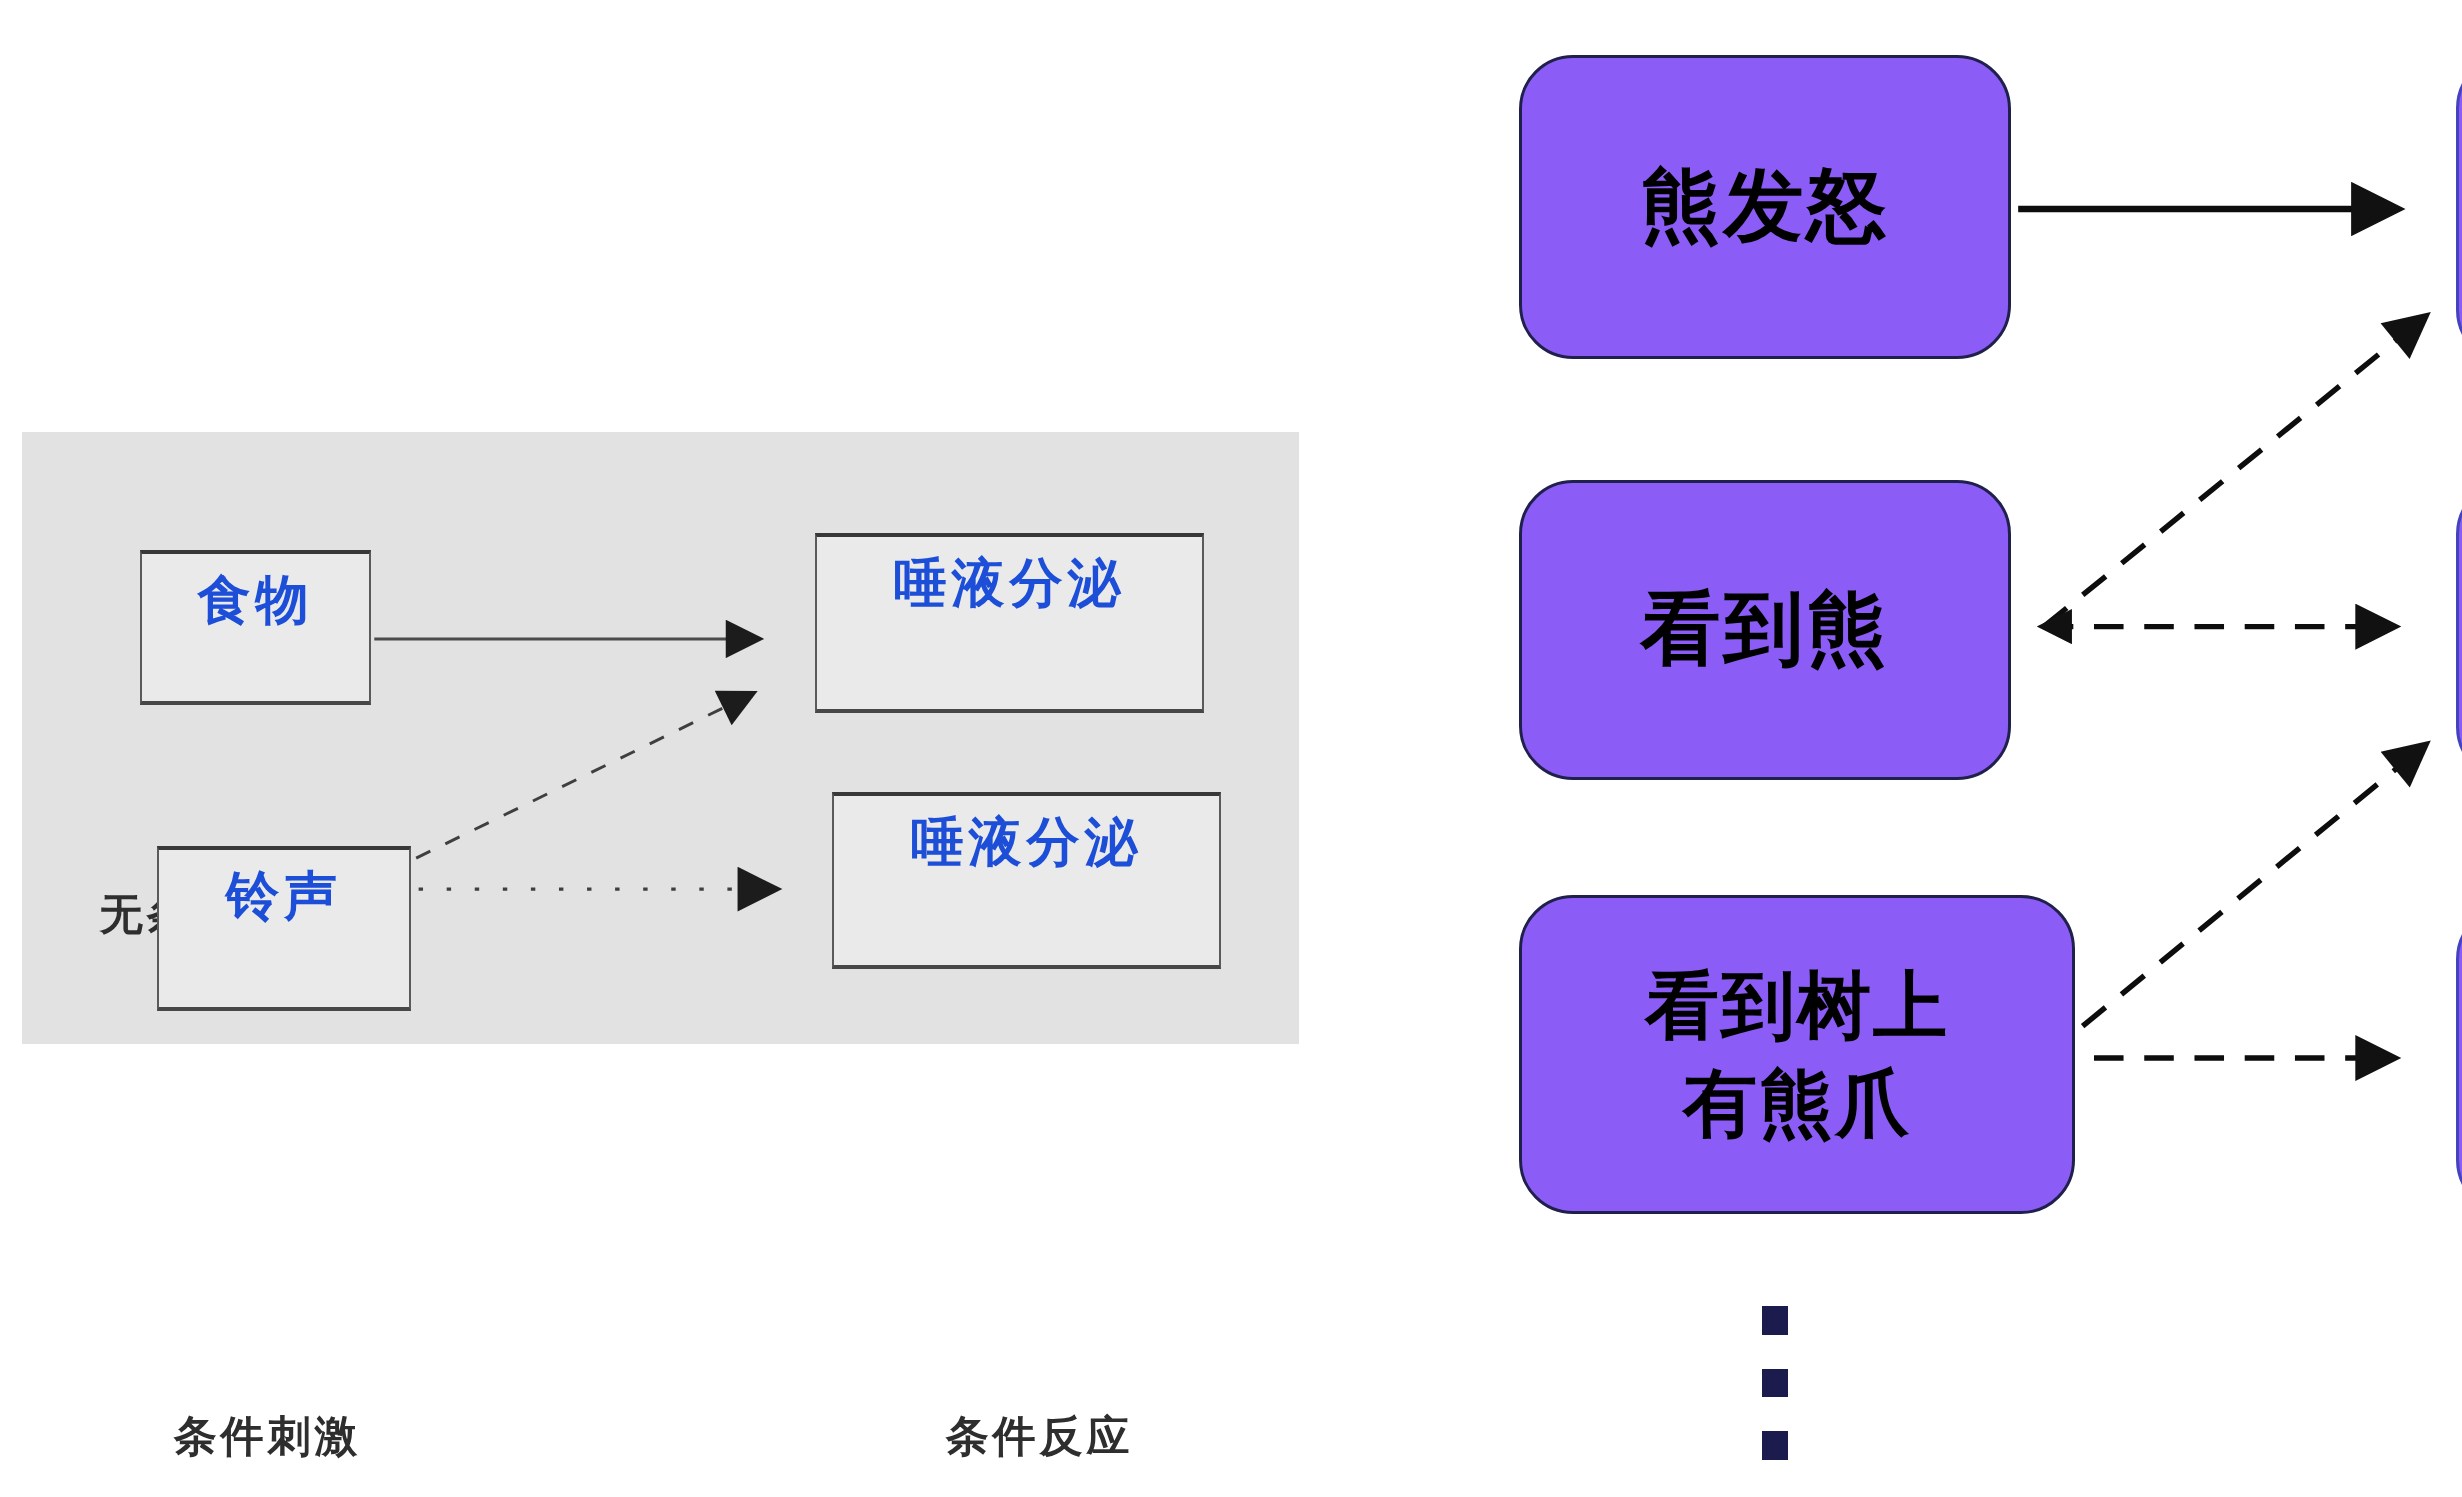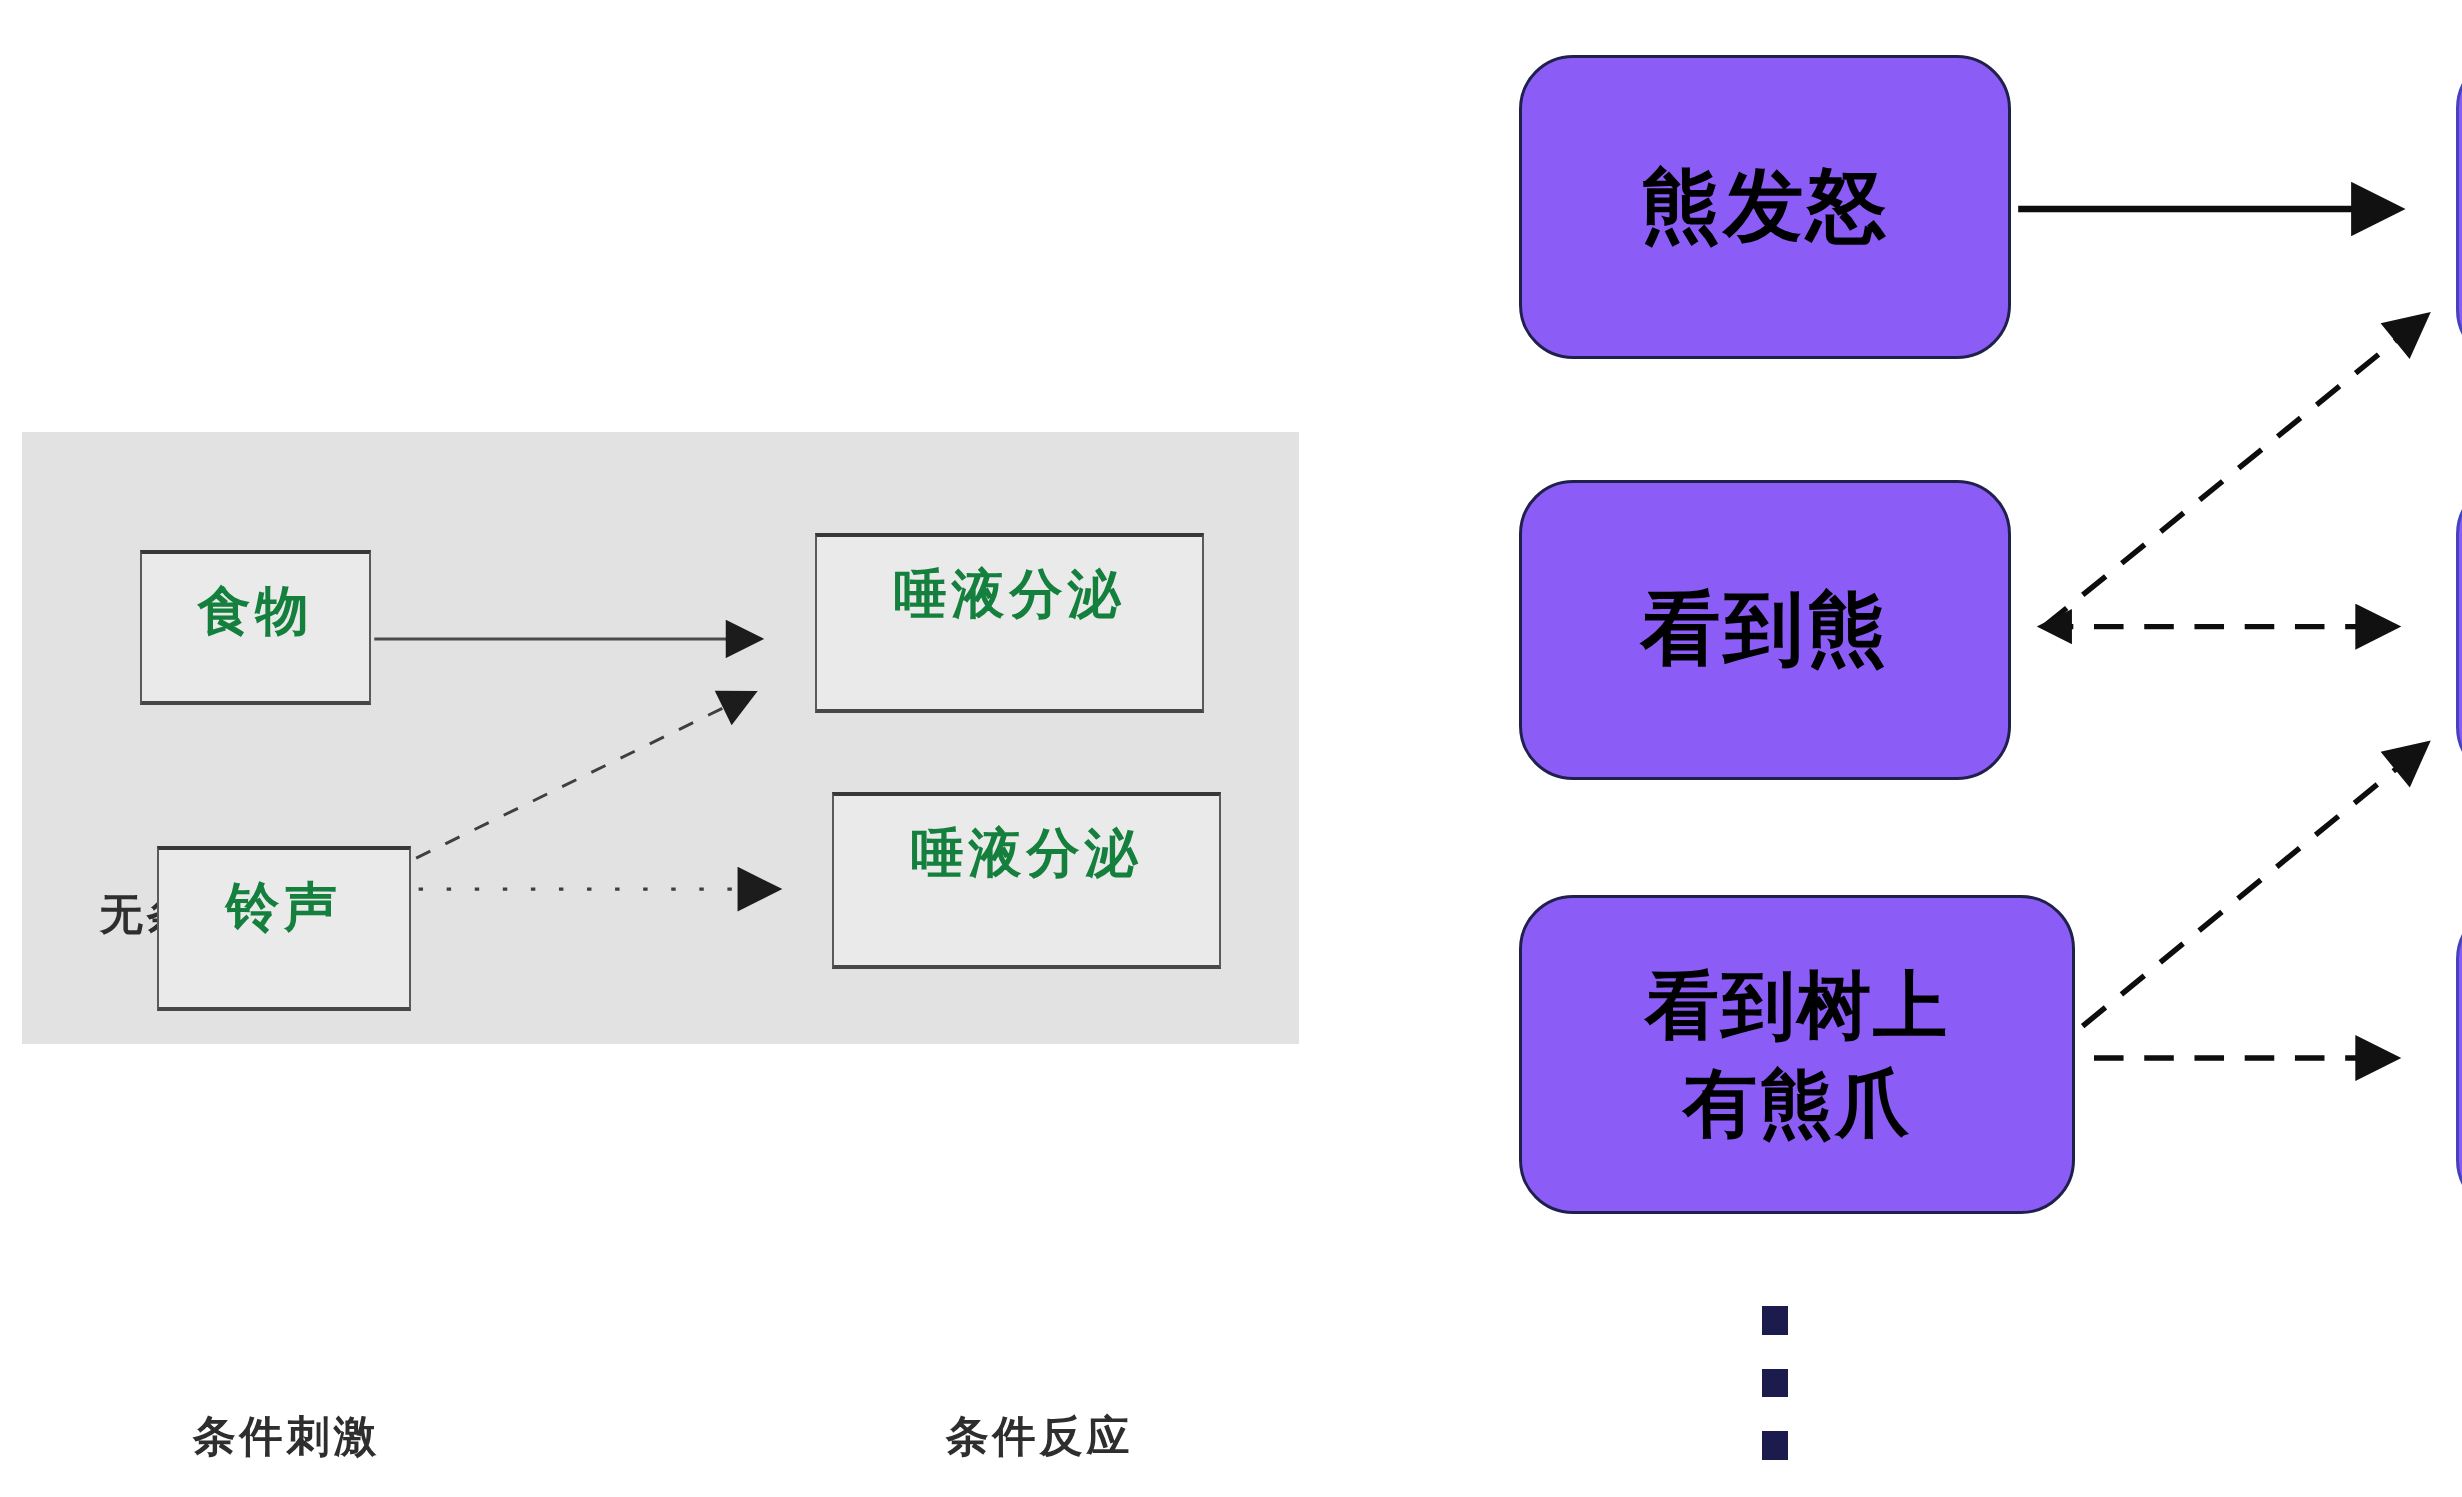--- a/index.html
+++ b/index.html
@@ -34,36 +34,36 @@
     white-space: nowrap;
   }
   .gray-box {
     position: absolute;
     background: #eaeaea;
     border: 2.5px solid #5a5a5a;
     border-top: 4.9px solid #383838;
     border-bottom: 4.4px solid #474747;
     box-sizing: border-box;
     text-align: center;
-    padding-top: 22px;
+    padding-top: 11px;
     font-size: 53px;
     font-weight: 600;
     letter-spacing: 4.9px;
-    color: #15803d;
+    color: #1d4ed8;
     z-index: 2;
     white-space: nowrap;
   }
   #box-food     { left: 140px;  top: 550px; width: 231px; height: 155px; }
   #box-saliva1  { left: 815px; top: 533px; width: 389px; height: 180px; }
   #box-bell     { left: 157px;  top: 846px; width: 254px; height: 165px; }
   #box-saliva2  { left: 832px; top: 792px; width: 389px; height: 177px; }
 
   #lbl-ucs { left: 78px;  top: 454px; }
   #lbl-ucr { left: 859px; top: 454px; }
-  #lbl-cs  { left: 171px;  top: 976px; }
+  #lbl-cs  { left: 152px;  top: 976px; }
   #lbl-cr  { left: 924px; top: 976px; }
 
   
   .rbox {
     position: absolute;
     background: #8b5cf6;
     box-sizing: border-box;
     border-radius: 54px;
     display: flex;
     align-items: center;

